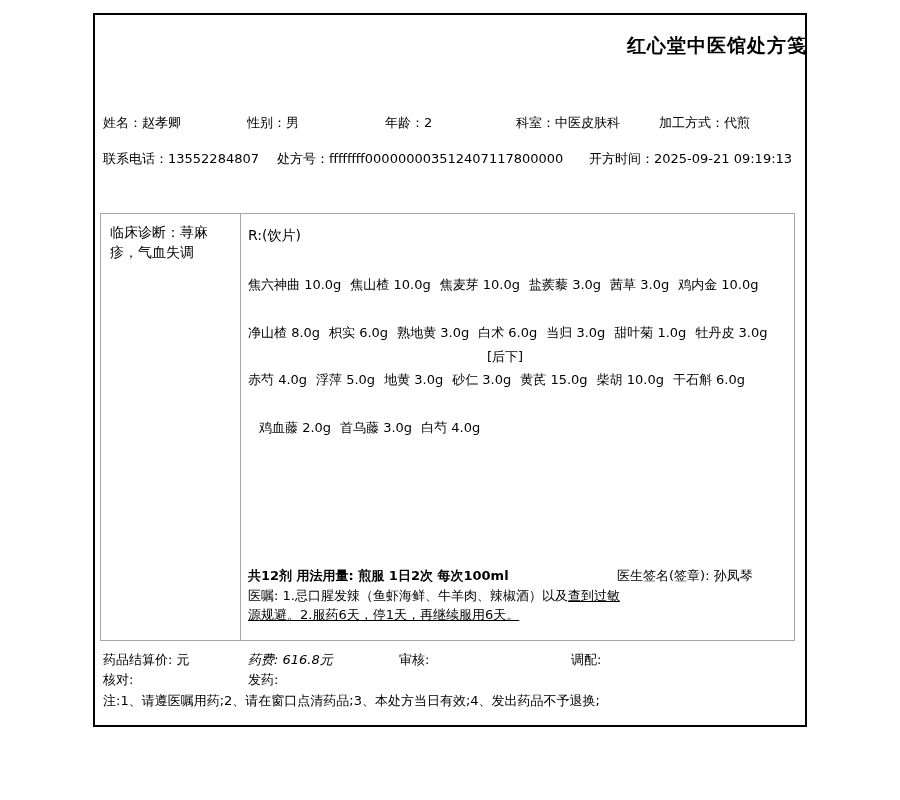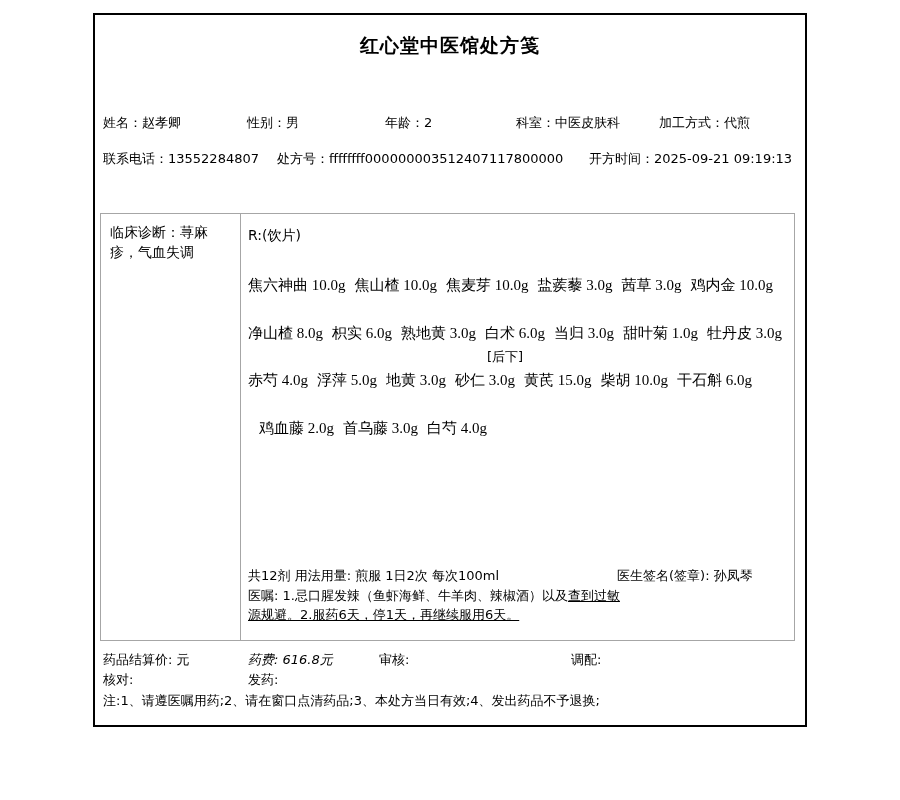--- a/index.html
+++ b/index.html
@@ -7,36 +7,36 @@
     width:900px;height:800px;background:#ffffff;position:relative;
     font-family:"DejaVu Sans","Liberation Sans",sans-serif;
     color:#000;font-size:13px;overflow:hidden;
   }
   .abs{position:absolute;white-space:nowrap;}
   .sheet{
     position:absolute;left:93px;top:13px;width:714px;height:714px;
     border:2px solid #000;box-sizing:border-box;background:#fff;
   }
   .title{
-    position:absolute;left:93px;top:33px;width:714px;text-align:center;
+    position:absolute;left:93px;top:33px;width:714px;text-align:right;
     font-size:19px;font-weight:bold;letter-spacing:1px;
   }
   .rx-table{
     position:absolute;left:100px;top:213px;width:695px;height:428px;
     border:1px solid #a6a6a6;box-sizing:border-box;
   }
   .rx-divider{
     position:absolute;left:240px;top:213px;height:428px;width:0;
     border-left:1px solid #a6a6a6;
   }
   .diagnosis{
     position:absolute;left:110px;top:222px;width:122px;
     white-space:normal;line-height:20px;font-size:14px;
   }
-  .med-row{display:flex;gap:9px;font-size:15px;font-family:Liberation Serif, serif;}
+  .med-row{display:flex;gap:9px;font-size:13px;}
   .med{white-space:nowrap;}
   .u{text-decoration:underline;}
   .advice{font-size:13px;}
   .lbl{white-space:nowrap;}
 </style>
 </head>
 <body>
 
 <div class="sheet"></div>
 
@@ -101,37 +101,37 @@
     <span class="med">黄芪 15.0g</span>
     <span class="med">柴胡 10.0g</span>
     <span class="med">干石斛 6.0g</span>
   </div>
 <div class="abs med-row" style="left:259px;top:419px;">
     <span class="med">鸡血藤 2.0g</span>
     <span class="med">首乌藤 3.0g</span>
     <span class="med">白芍 4.0g</span>
   </div>
 
-<div class="abs" style="left:248px;top:567px;font-size:13px;">共12剂 用法用量: 煎服 1日2次 每次100ml</div>
+<div class="abs" style="left:248px;top:567px;font-size:13px;font-weight:bold;">共12剂 用法用量: 煎服 1日2次 每次100ml</div>
 <div class="abs" style="left:617px;top:567px;font-size:13px;">
   <span>医生签名(签章):</span>
   <span>孙凤琴</span>
 </div>
 
 <div class="abs advice" style="left:248px;top:587px;text-align:center;">
   <span>医嘱: 1.忌口腥发辣（鱼虾海鲜、牛羊肉、辣椒酒）以及</span><span class="u">查到过敏</span>
 </div>
 <div class="abs advice" style="left:248px;top:606px;">
   <span class="u">源规避。2.服药6天，停1天，再继续服用6天。</span>
 </div>
 
 <div class="abs" style="left:103px;top:651px;">药品结算价: 元</div>
 <div class="abs" style="left:248px;top:651px;font-style:italic;">
   <span>药费:</span>
   <span>616.8元</span>
 </div>
-<div class="abs" style="left:379px;top:651px;">审核:</div>
+<div class="abs" style="left:399px;top:651px;">审核:</div>
 <div class="abs" style="left:523px;top:651px;margin-left:48px;">调配:</div>
 
 <div class="abs" style="left:103px;top:671px;">核对:</div>
 <div class="abs" style="left:248px;top:671px;">发药:</div>
 
 <div class="abs" style="left:103px;top:692px;">注:1、请遵医嘱用药;2、请在窗口点清药品;3、本处方当日有效;4、发出药品不予退换;</div>
 
 </body></html>

